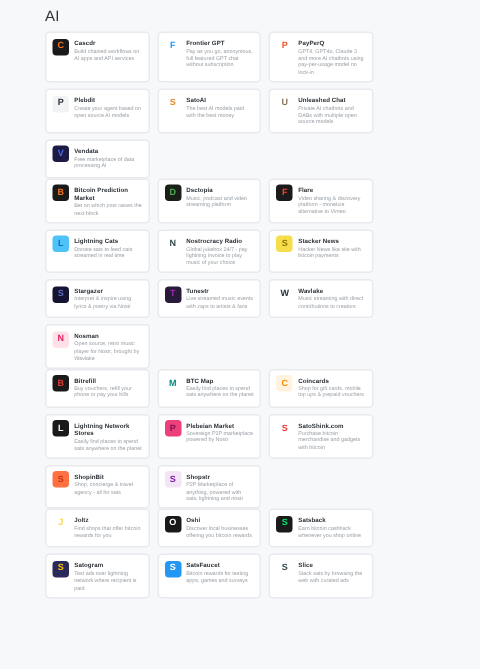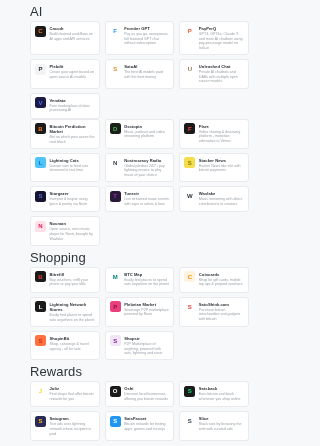--- a/index.html
+++ b/index.html
@@ -7,21 +7,21 @@
     width:267px; height:446px;
     background:#f7f8fa;
     font-family:"Liberation Sans", sans-serif;
     overflow:hidden;
   }
   #app { width:267px; height:446px; overflow:hidden; position:relative; }
   .scroll { padding:0 0 0 0; }
 
   .section { padding:0 18px 0 30px; }
   .section-title {
-    font-size:13px;
+    font-size:10px;
     font-weight:400;
     color:#2e3338;
     letter-spacing:0.1px;
     margin:7px 0 4px 0;
     line-height:10px;
   }
   .grid {
     display:grid;
     grid-template-columns:repeat(3, 1fr);
     gap:4px 5px;
@@ -191,21 +191,20 @@
           <div class="card">
             <div class="ic" style="background: rgb(255, 224, 230); color: rgb(233, 30, 99);">N</div>
             <div class="txt">
               <div class="t">Nosman</div>
               <div class="d">Open source, retro music player for Nostr, brought by Wavlake</div>
             </div>
           </div>
         </div>
       </div>
       <div class="section">
-        <div class="section-title">Shopping</div>
         <div class="grid">
           <div class="card">
             <div class="ic" style="background: rgb(26, 26, 26); color: rgb(229, 57, 53);">B</div>
             <div class="txt">
               <div class="t">Bitrefill</div>
               <div class="d">Buy vouchers, refill your phone or pay your bills</div>
             </div>
           </div>
           <div class="card">
             <div class="ic" style="background: rgb(255, 255, 255); color: rgb(0, 137, 123);">M</div>
@@ -252,21 +251,20 @@
           <div class="card">
             <div class="ic" style="background: rgb(243, 229, 245); color: rgb(123, 31, 162);">S</div>
             <div class="txt">
               <div class="t">Shopstr</div>
               <div class="d">P2P Marketplace of anything, powered with sats, lightning and nostr</div>
             </div>
           </div>
         </div>
       </div>
       <div class="section">
-        <div class="section-title">Rewards</div>
         <div class="grid">
           <div class="card">
             <div class="ic" style="background: rgb(255, 255, 255); color: rgb(253, 216, 53);">J</div>
             <div class="txt">
               <div class="t">Joltz</div>
               <div class="d">Find shops that offer bitcoin rewards for you</div>
             </div>
           </div>
           <div class="card">
             <div class="ic" style="background: rgb(26, 26, 26); color: rgb(255, 255, 255);">O</div>

